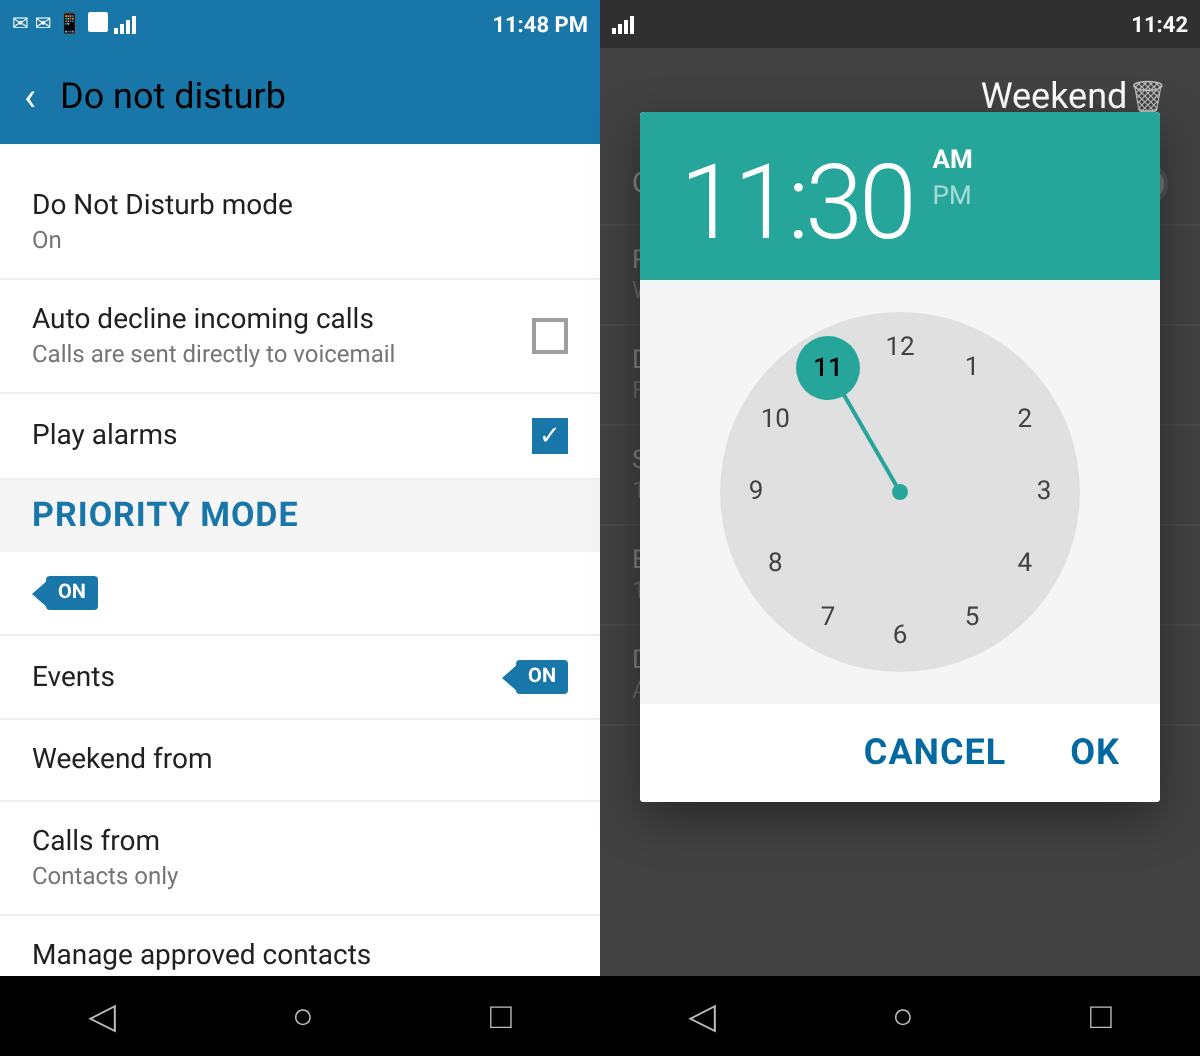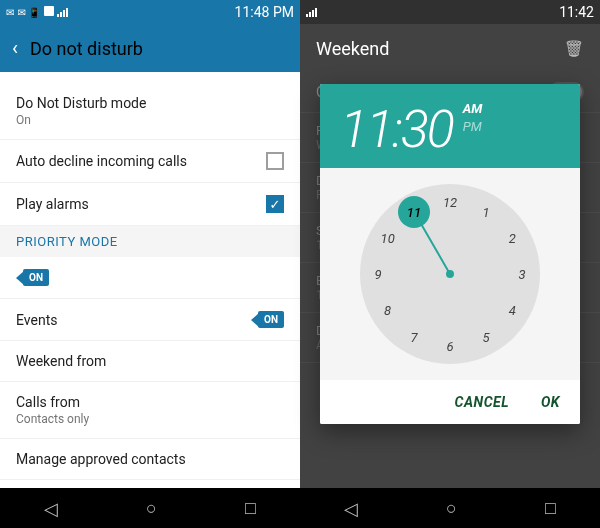--- a/index.html
+++ b/index.html
@@ -33,22 +33,22 @@
     }
 
     .status-icons-left {
       display: flex;
       align-items: center;
       gap: 3px;
       font-size: 10px;
     }
 
     .status-time-left {
-      font-size: 14px;
-      font-weight: normal;
+      font-size: 11px;
+      font-weight: bold;
       text-align: center;
     }
 
     .toolbar-left {
       background: #1976a8;
       height: 48px;
       display: flex;
       align-items: center;
       padding: 0 12px;
       gap: 12px;
@@ -94,23 +94,23 @@
 
     .setting-sublabel {
       font-size: 12px;
       color: #757575;
       margin-top: 2px;
     }
 
     .section-header {
       background: #f5f5f5;
       padding: 8px 16px;
-      font-size: 13px;
+      font-size: 17px;
       color: #1976a8;
-      font-weight: 400;
+      font-weight: 700;
       letter-spacing: 0.5px;
     }
 
     .checkbox-unchecked {
       width: 18px;
       height: 18px;
       border: 2px solid #9e9e9e;
       background: #fff;
       flex-shrink: 0;
     }
@@ -191,21 +191,21 @@
       align-items: center;
       gap: 3px;
       font-size: 10px;
     }
 
     .weekend-toolbar {
       background: #424242;
       height: 48px;
       display: flex;
       align-items: center;
-      justify-content: space-between;
+      justify-content: flex-end;
       padding: 0 16px;
       color: #fff;
     }
 
     .weekend-title {
       font-size: 18px;
       font-weight: 400;
       color: #fff;
     }
 
@@ -257,29 +257,28 @@
       background: #aaa;
       border-radius: 50%;
       position: absolute;
       top: 2px;
       right: 2px;
     }
 
     
     .clock-dialog {
       position: absolute;
-      top: 84px;
+      top: 56px;
       left: 20px;
       right: 20px;
       background: #fff;
       border-radius: 2px;
       overflow: hidden;
       box-shadow: 0 8px 24px rgba(0,0,0,0.4);
       z-index: 10;
-      font-style: italic;
     }
 
     .clock-header {
       background: #26a69a;
       padding: 16px 20px 12px;
       display: flex;
       align-items: flex-end;
       gap: 4px;
     }
 
@@ -373,22 +372,22 @@
 
     .dialog-actions {
       display: flex;
       justify-content: flex-end;
       padding: 8px 12px;
       gap: 16px;
       background: #fff;
     }
 
     .dialog-btn {
-      font-size: 14px;
-      color: #14532d;
+      font-size: 18px;
+      color: #0369a1;
       font-weight: bold;
       padding: 6px 8px;
       cursor: pointer;
       letter-spacing: 0.5px;
     }
 
     .nav-bar-right {
       height: 40px;
       background: #000;
       display: flex;
@@ -448,20 +447,21 @@
     <div class="setting-item">
       <div class="setting-item-text">
         <div class="setting-label">Do Not Disturb mode</div>
         <div class="setting-sublabel">On</div>
       </div>
     </div>
 
     <div class="setting-item">
       <div class="setting-item-text">
         <div class="setting-label">Auto decline incoming calls</div>
+        <div class="setting-sublabel">Calls are sent directly to voicemail</div>
       </div>
       <div class="checkbox-unchecked"></div>
     </div>
 
     <div class="setting-item">
       <div class="setting-item-text">
         <div class="setting-label">Play alarms</div>
       </div>
       <div class="checkbox-checked">
         <span class="checkmark">✓</span>

